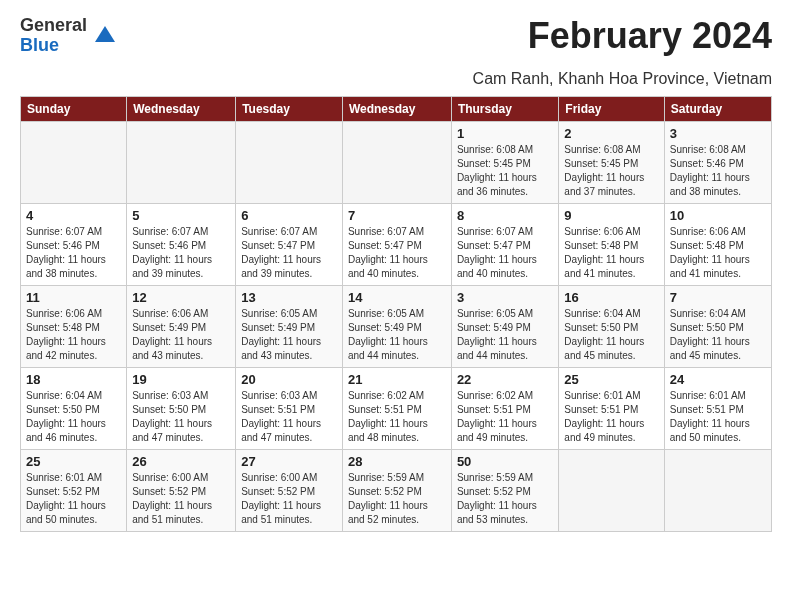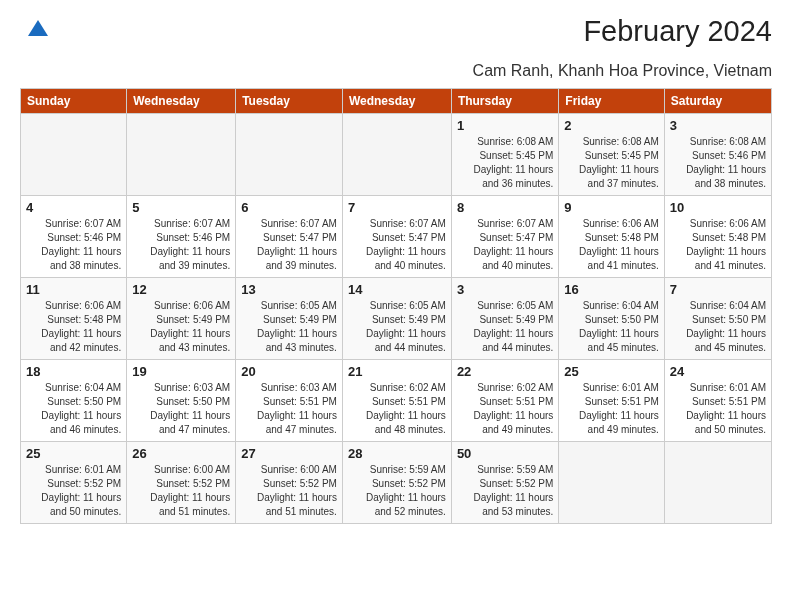--- a/index.html
+++ b/index.html
@@ -37,37 +37,37 @@
     }
     .logo-icon {
       width: 28px;
       height: 28px;
       margin-left: 4px;
     }
     .title-section {
       text-align: right;
     }
     .calendar-title {
-      font-size: 29px;
-      font-weight: normal;
+      font-size: 36px;
+      font-weight: bold;
       color: #222;
       line-height: 1.1;
     }
     .calendar-subtitle {
       font-size: 16px;
       color: #333;
       margin-top: 14px;
     }
     table {
       width: 100%;
       border-collapse: collapse;
       margin-top: 8px;
     }
     thead tr th {
-      background-color: #c2410c;
+      background-color: #7f1d1d;
       color: #fff;
       font-size: 12px;
       font-weight: bold;
       padding: 5px 6px;
       text-align: left;
       border: 1px solid #ccc;
     }
     tbody tr td {
       vertical-align: top;
       border: 1px solid #ccc;
@@ -85,31 +85,34 @@
       font-size: 13px;
       font-weight: bold;
       color: #222;
       display: block;
       margin-bottom: 2px;
     }
     .day-info {
       font-size: 10px;
       line-height: 1.4;
       color: #333;
-      text-align: right;
     }
     .empty-cell {
       background: #f5f5f5 !important;
     }
   </style>
 </head>
 <body>
 
 <div class="header-logo">
   <div class="logo">
+    <div class="logo-text">
+      <span class="logo-general">General</span>
+      <span class="logo-blue">Blue</span>
+    </div>
     <svg class="logo-icon" viewBox="0 0 28 28">
       <polygon points="14,4 24,20 4,20" fill="#1a6bbf"></polygon>
     </svg>
   </div>
   <div class="title-section">
     <div class="calendar-title">February 2024</div>
     <div class="calendar-subtitle">Cam Ranh, Khanh Hoa Province, Vietnam</div>
   </div>
 </div>
 

